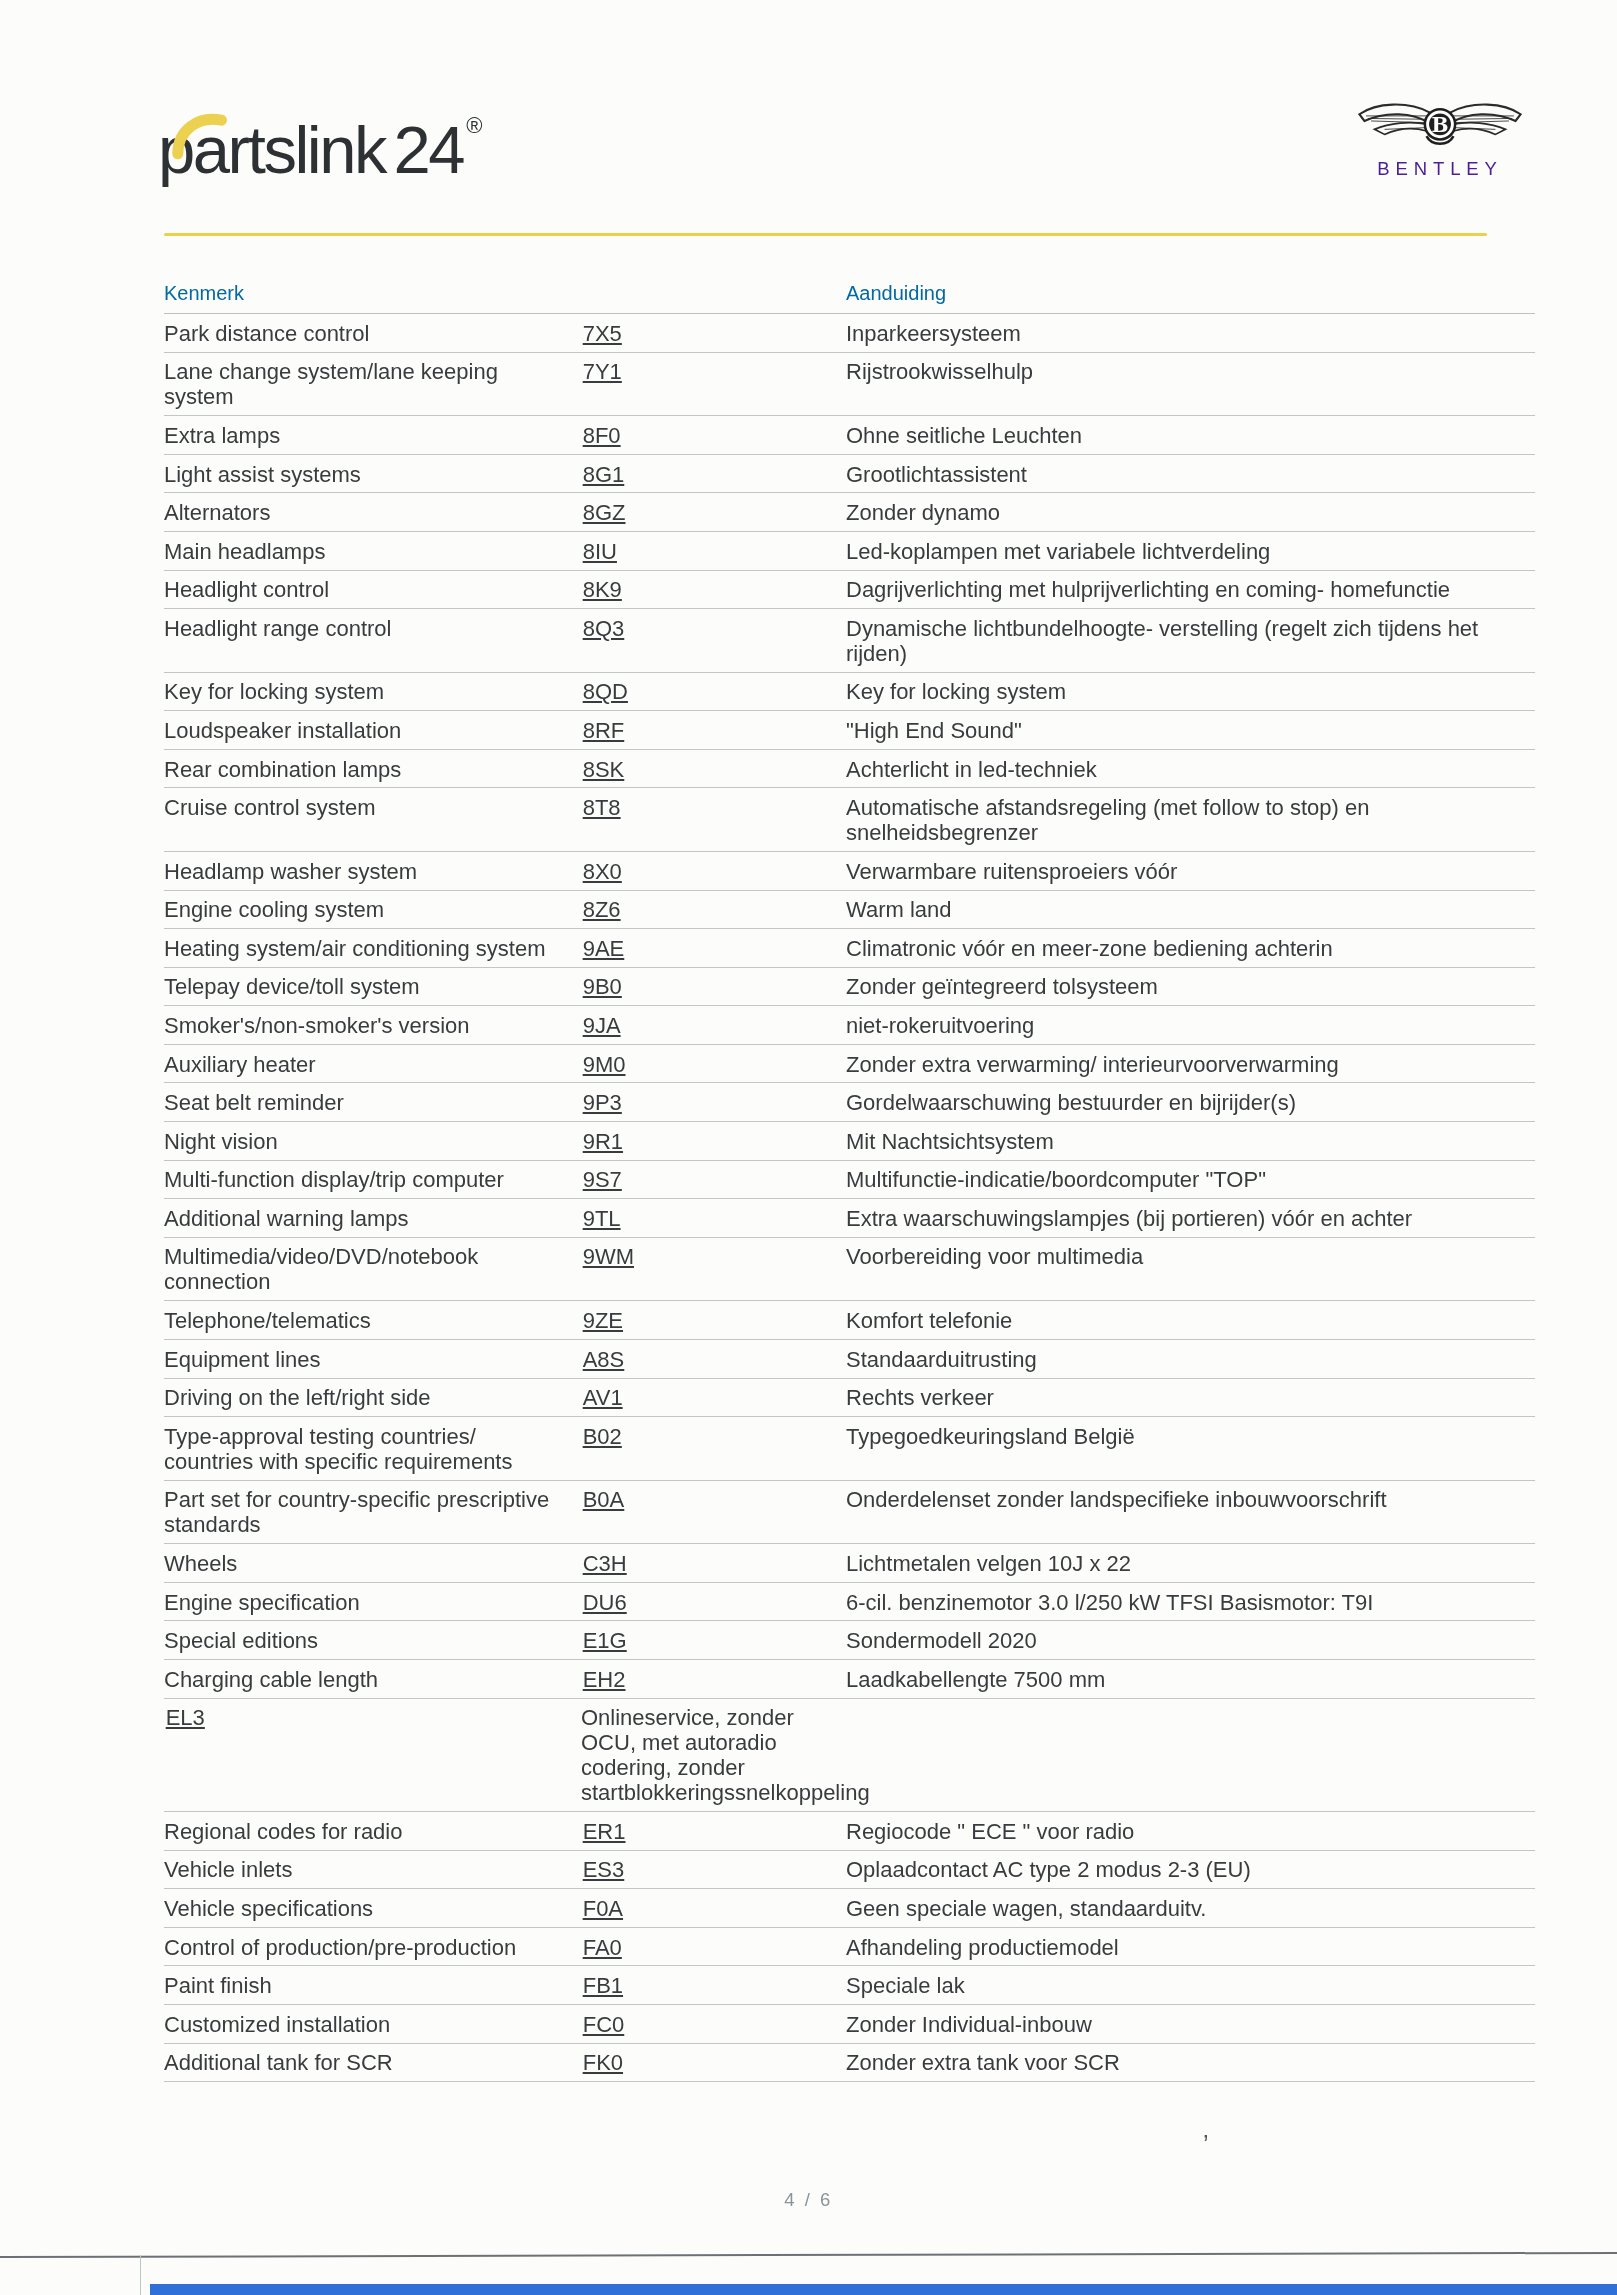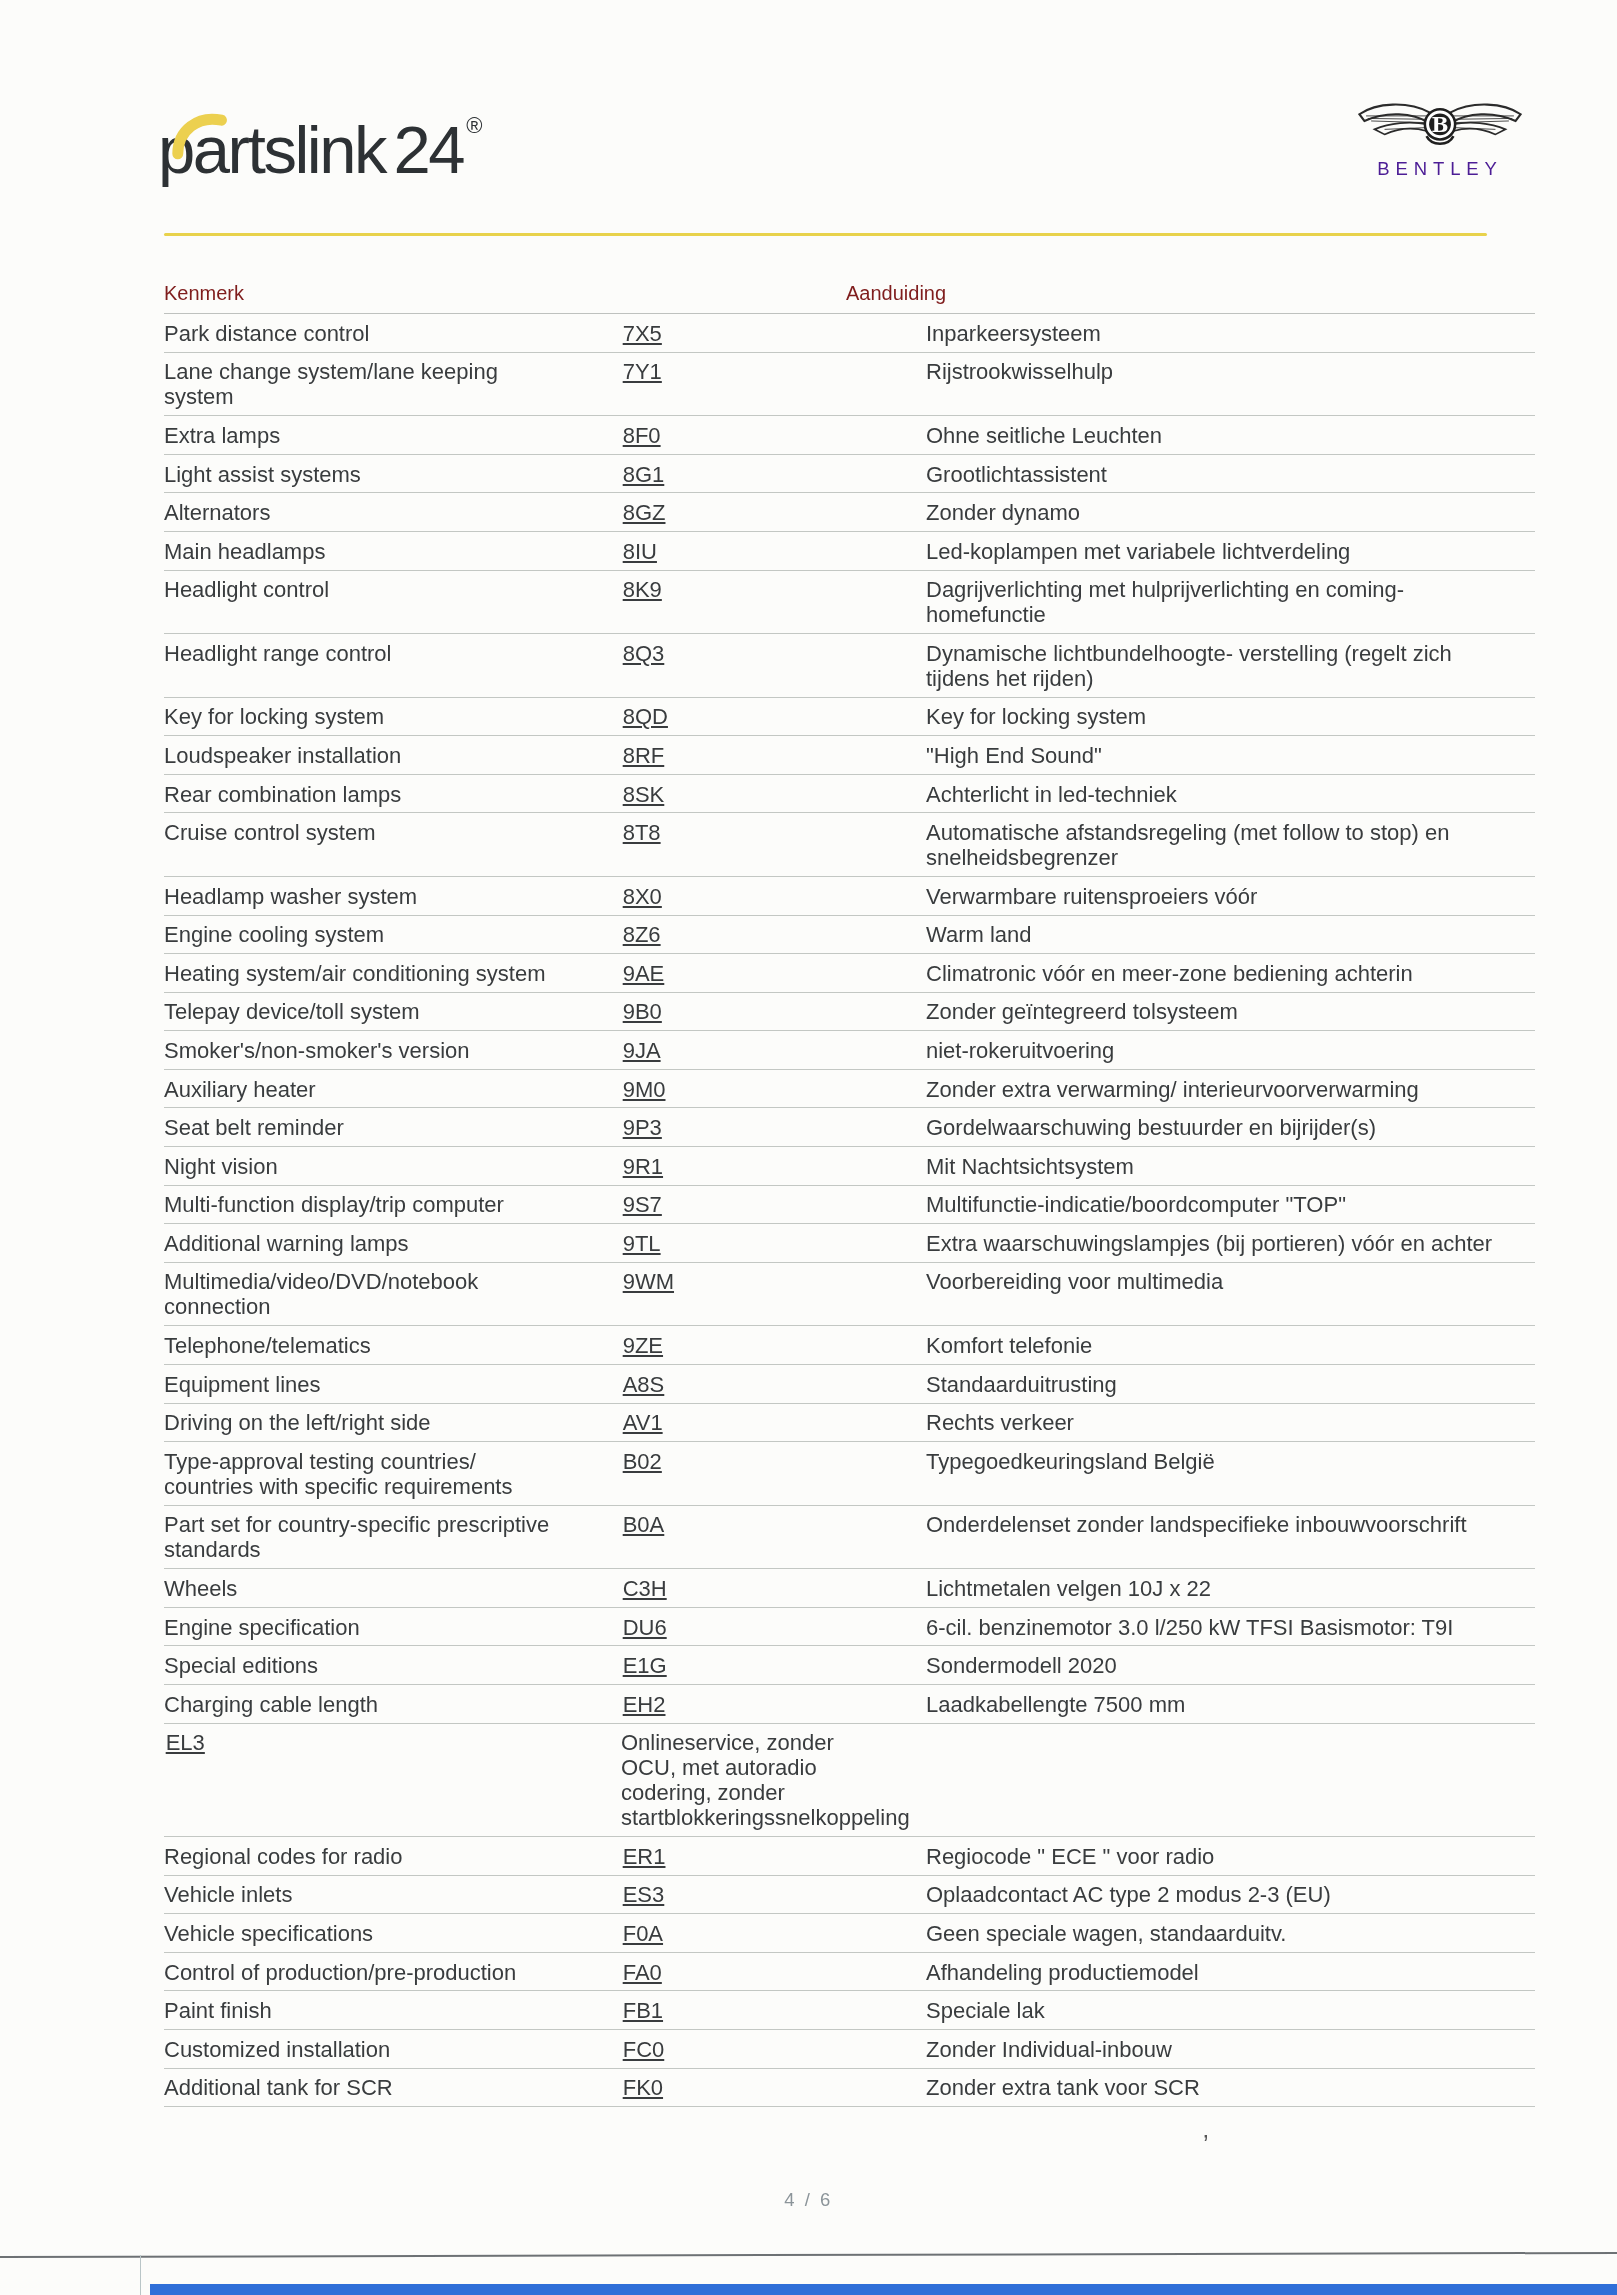--- a/index.html
+++ b/index.html
@@ -11,22 +11,22 @@
   .logo-text{font-size:67px;letter-spacing:-2.5px;color:#2d3134;font-weight:400;line-height:84px;}
   .logo-text .num{margin-left:8.4px;margin-top:16px;}
   .logo-reg{font-size:22px;color:#2d3134;vertical-align:top;position:relative;top:5px;left:3.4px;}
   .logo-swoosh{position:absolute;left:8.4px;top:-3.4px;pointer-events:none;}
   .bentley-wrap{position:absolute;left:1356px;top:99px;width:168px;text-align:center;}
   .bentley-name{margin-top:1.7px;font-size:18.5px;letter-spacing:5.9px;color:#4c1d95;font-weight:500;}
   .gold-rule{position:absolute;left:164px;top:233px;width:1323px;height:3.4px;background:#e8d24b;border-radius:1.7px;}
 
   
   .feat-table{position:absolute;left:164px;top:278px;width:1371px;color:#393c3e;font-size:22px;line-height:25px;}
-  .thead{display:grid;grid-template-columns:417px 265px 1fr;padding:3.4px 0 6.7px 0;border-bottom:0.8px solid rgba(148,154,150,0.6);color:#7f1d1d;font-size:20px;}
-  .trow{display:grid;grid-template-columns:417px 265px 1fr;padding:6.7px 0 5.9px 0;border-bottom:0.8px solid rgba(148,154,150,0.55);gap:40px;}
+  .thead{display:grid;grid-template-columns:417px 265px 1fr;padding:3.4px 0 6.7px 0;border-bottom:0.8px solid rgba(148,154,150,0.6);color:#0369a1;font-size:20px;}
+  .trow{display:grid;grid-template-columns:417px 265px 1fr;padding:6.7px 0 5.9px 0;border-bottom:0.8px solid rgba(148,154,150,0.55);}
   .cell{padding-right:20px;}
   .cc{padding-left:1.7px;text-decoration:underline;}
 
   
   .artifact{position:absolute;left:1203px;top:2130px;font-size:25px;color:#555;}
   .page-num{position:absolute;left:0;top:2189px;width:1617px;text-align:center;font-size:18.5px;letter-spacing:2.5px;color:#8b9499;}
   .bottom-rule{position:absolute;left:0;top:2254px;width:1617px;height:1.7px;background:#6d7174;transform:rotate(-0.15deg);}
   .v-tick{position:absolute;left:140px;top:2255px;width:0.8px;height:40px;background:#b9c5c7;}
   .bottom-bar{position:absolute;left:150px;top:2284px;width:1467px;height:11.8px;}
 </style>

